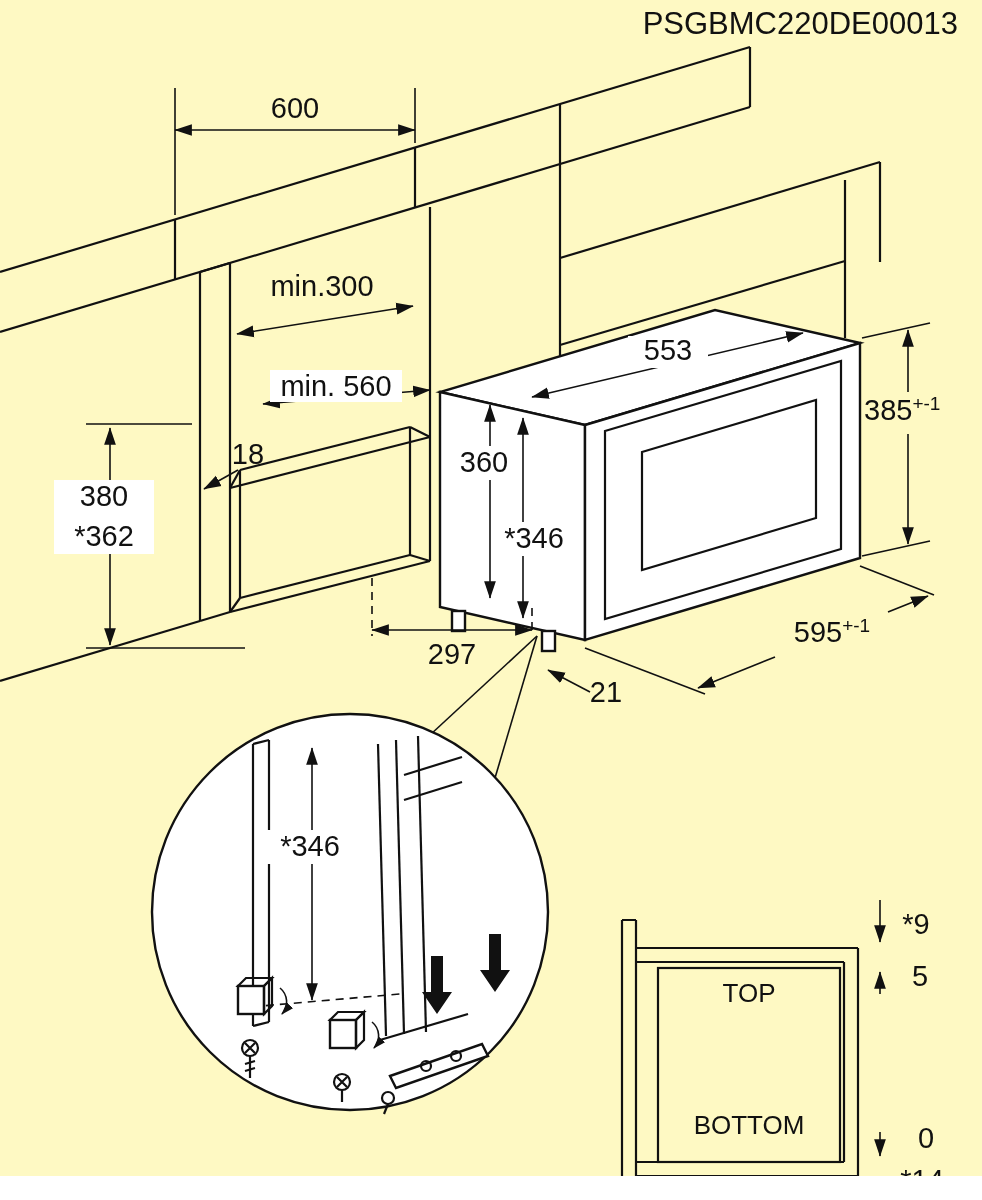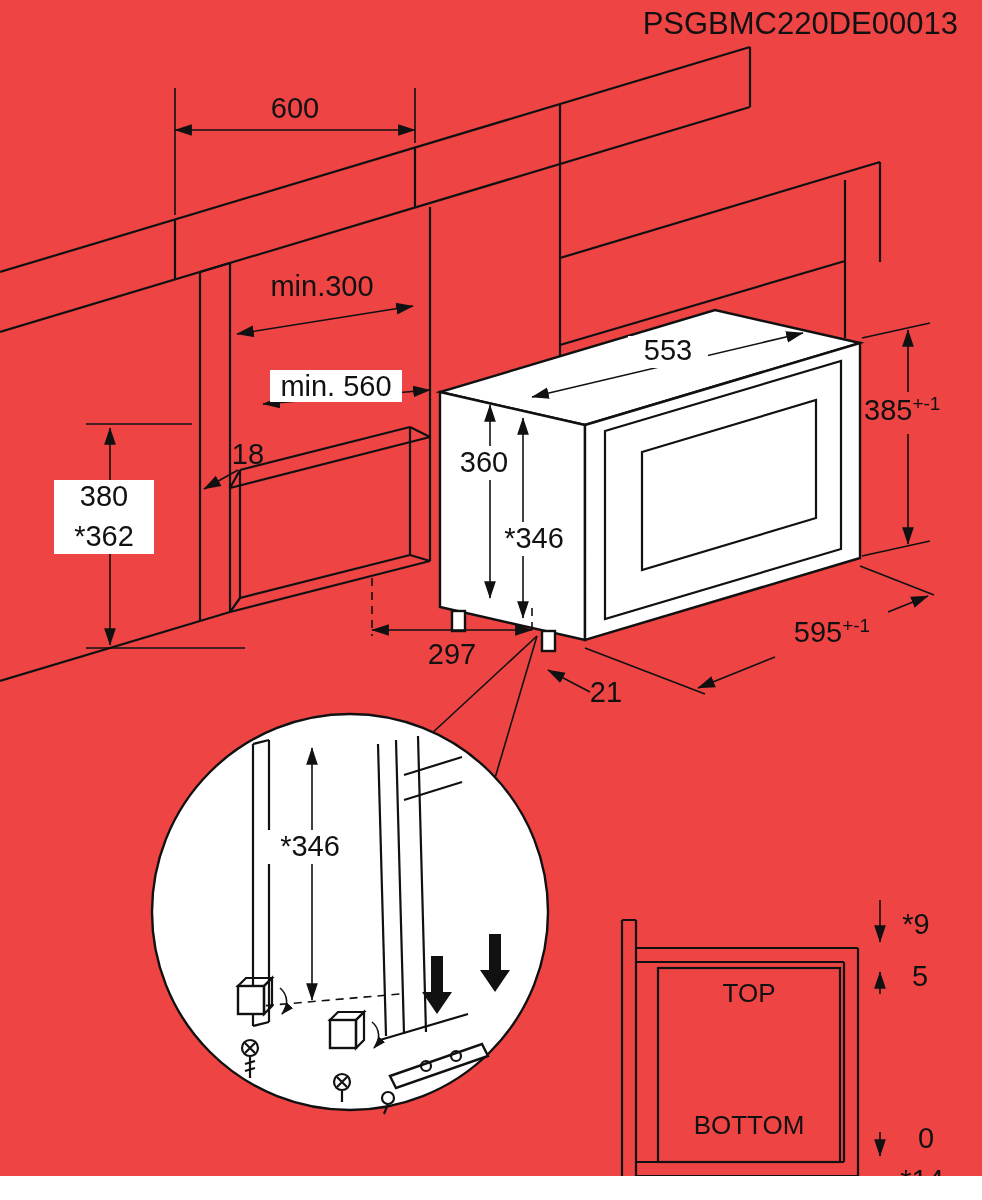--- a/index.html
+++ b/index.html
@@ -1,16 +1,16 @@
 <!DOCTYPE html>
 <html><head>
 <meta charset="utf-8">
 <style>
   html,body{margin:0;padding:0;background:#fff;}
-  .page{width:982px;height:1176px;position:relative;background:#ef4444;}
+  .page{width:982px;height:1176px;position:relative;background:#fef9c3;}
   svg{display:block;}
   svg text{font-family:"Liberation Sans","DejaVu Sans",sans-serif;fill:#111;}
   .t31{font-size:31px;}
   .t29{font-size:29px;}
   .t26{font-size:26px;}
   .sup{font-size:19px;}
   .s{stroke:#111;fill:none;stroke-width:2.2;stroke-linejoin:miter;}
   .sw{stroke:#111;fill:#fff;stroke-width:2.4;stroke-linejoin:miter;}
   .d{stroke:#111;fill:none;stroke-width:1.6;}
   .dash{stroke-dasharray:8 6;}

